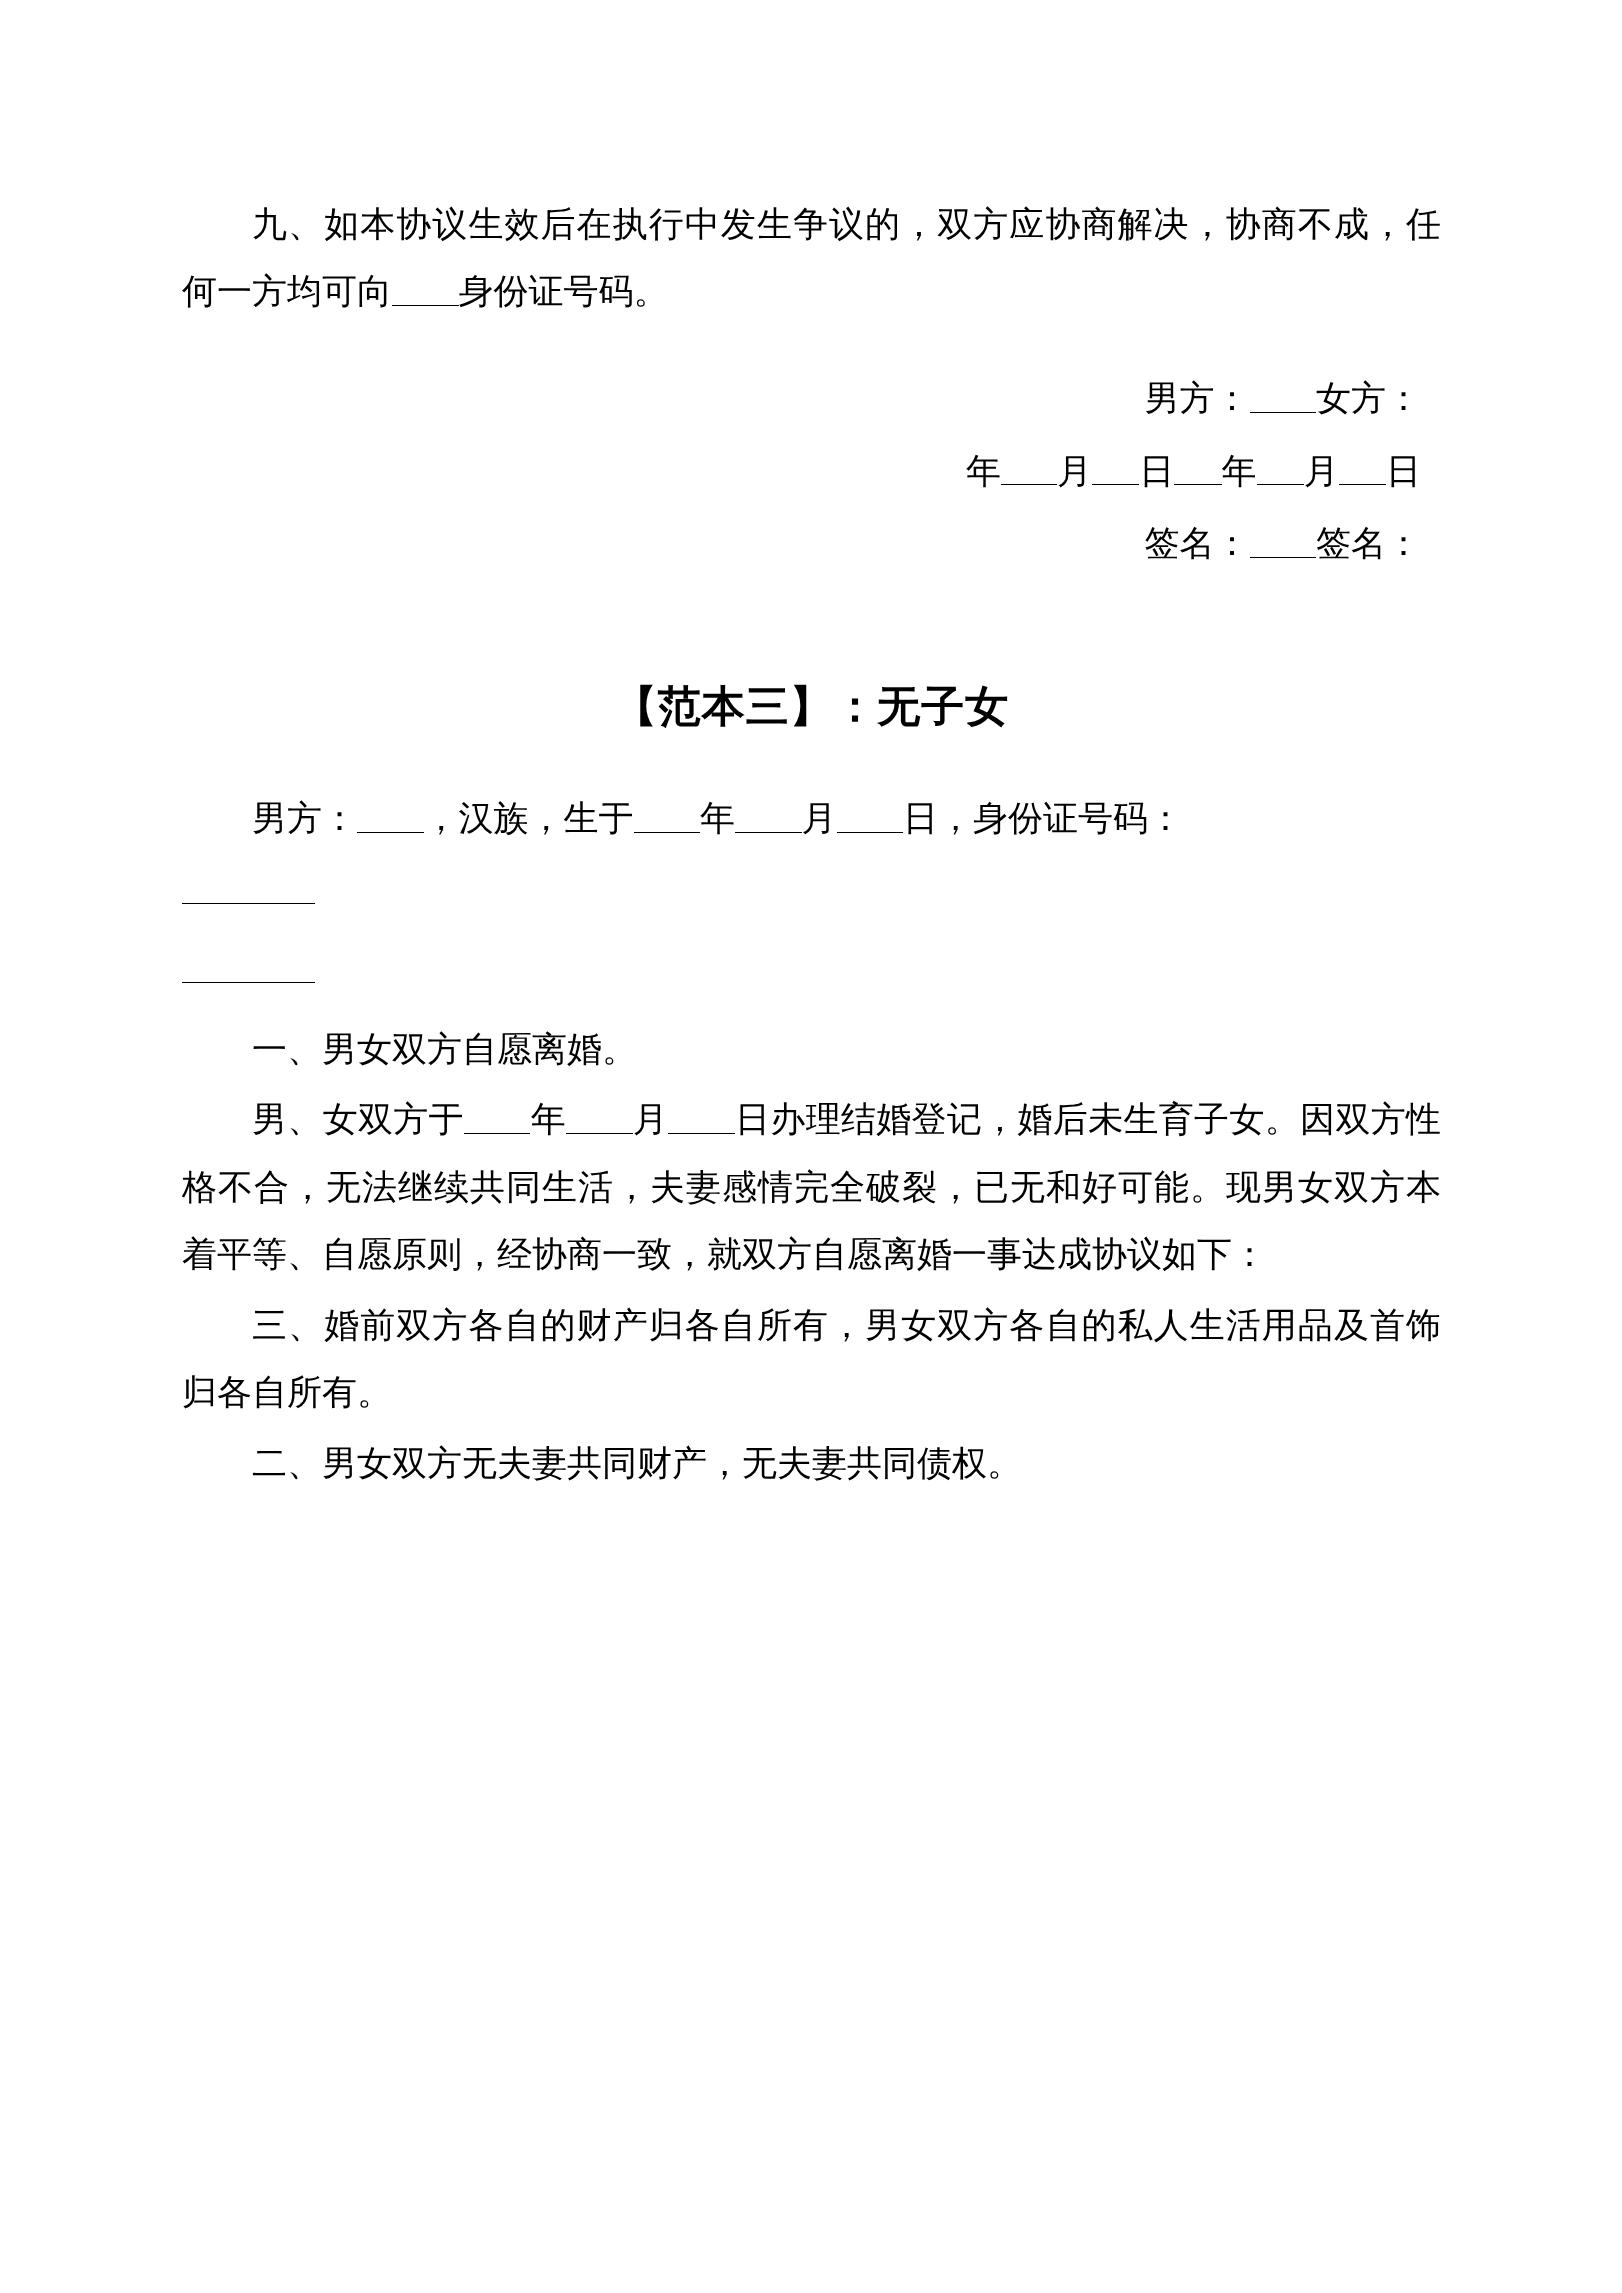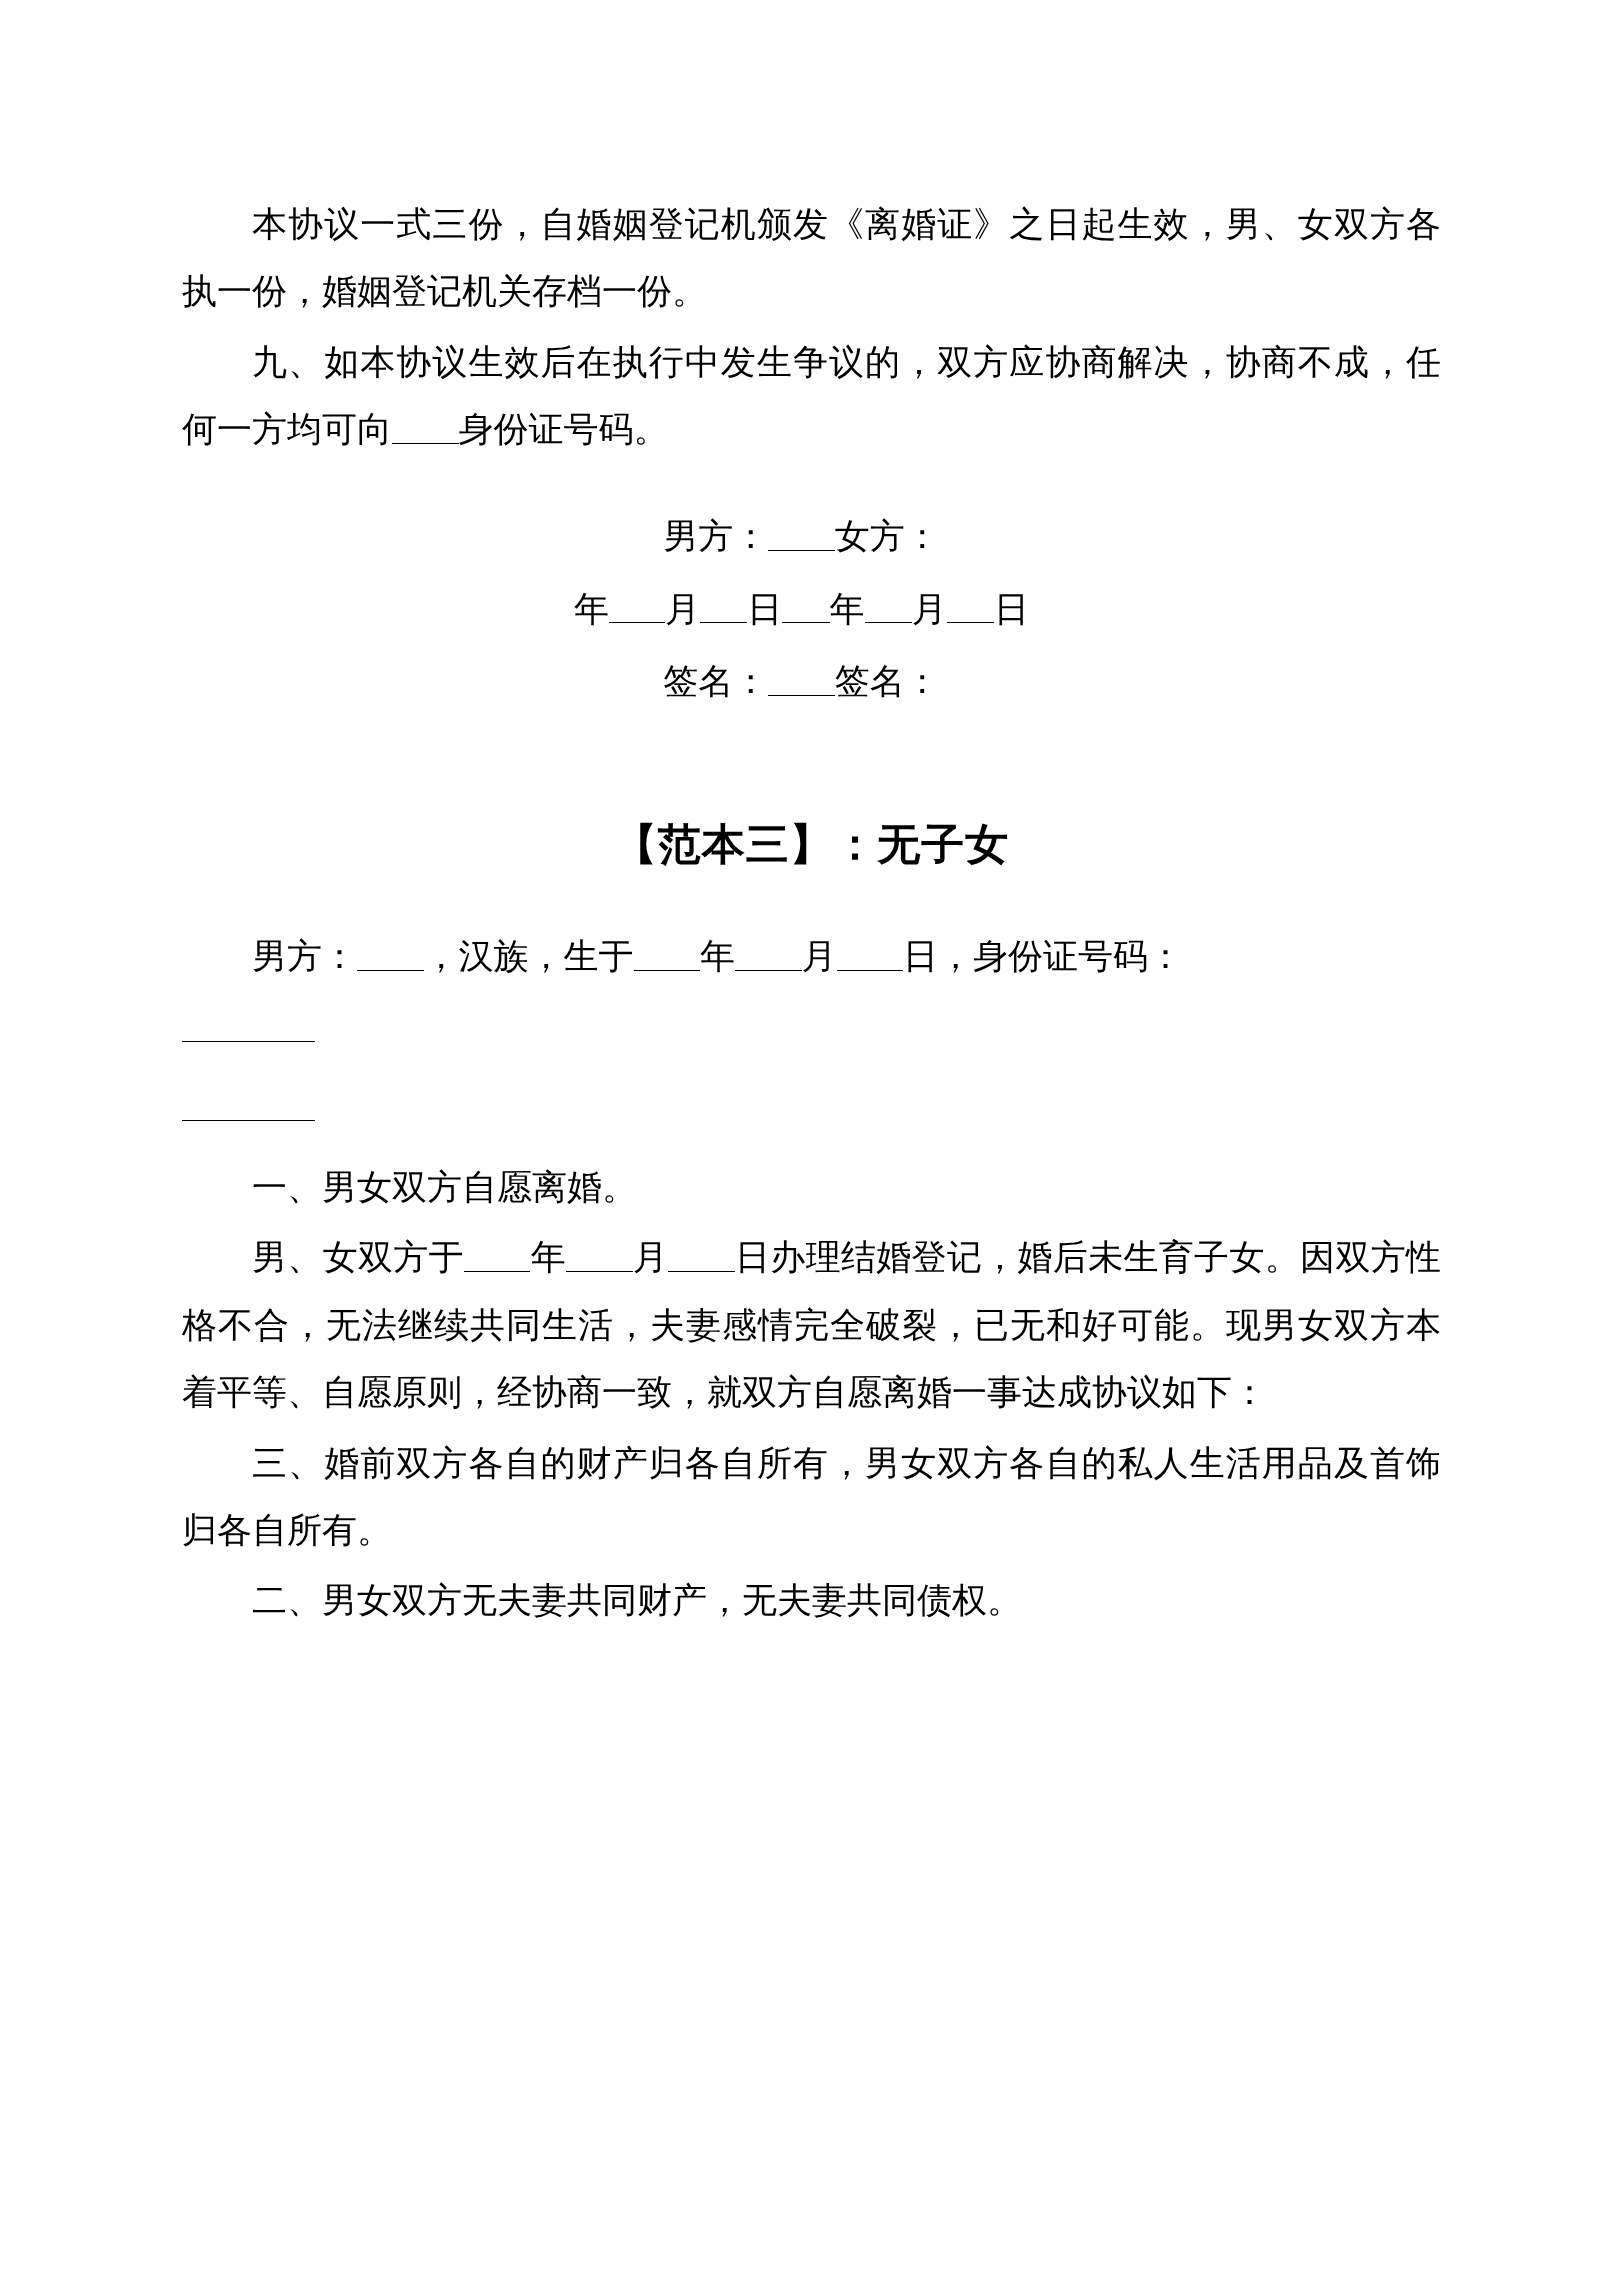--- a/index.html
+++ b/index.html
@@ -35,21 +35,21 @@
   }
   .center-title {
     text-align: center;
     font-weight: bold;
     font-size: 43px;
     margin-top: 87px;
     margin-bottom: 38px;
     letter-spacing: 0.9px;
   }
   .sig-line {
-    text-align: center;
+    text-align: right;
     padding-right: 20px;
     margin-bottom: 5.5px;
   }
   .blank-long {
     display: inline-block;
     border-bottom: 1.8px solid #000;
     width: 1.9em;
     vertical-align: -2.7px;
   }
   .blank-med {
@@ -73,21 +73,20 @@
   .gap {
     height: 36px;
   }
 </style>
 </head>
 <body>
 
 <div class="page">
   <div class="doc">
 
-    <p class="para">本协议一式三份，自婚姻登记机颁发《离婚证》之日起生效，男、女双方各执一份，婚姻登记机关存档一份。</p>
 
     <p class="para"><span>九、如本协议生效后在执行中发生争议的，双方应协商解决，协商不成，任何一方均可向</span><span class="blank-long"></span><span>身份证号码。</span></p>
 
     <div class="gap"></div>
 
     <p class="sig-line"><span>男方：</span><span class="blank-long"></span><span>女方：</span></p>
 
     <p class="sig-line"><span>年</span><span class="blank-med"></span><span>月</span><span class="blank-short"></span><span>日</span><span class="blank-short"></span><span>年</span><span class="blank-short"></span><span>月</span><span class="blank-short"></span><span>日</span></p>
 
     <p class="sig-line"><span>签名：</span><span class="blank-long"></span><span>签名：</span></p>

